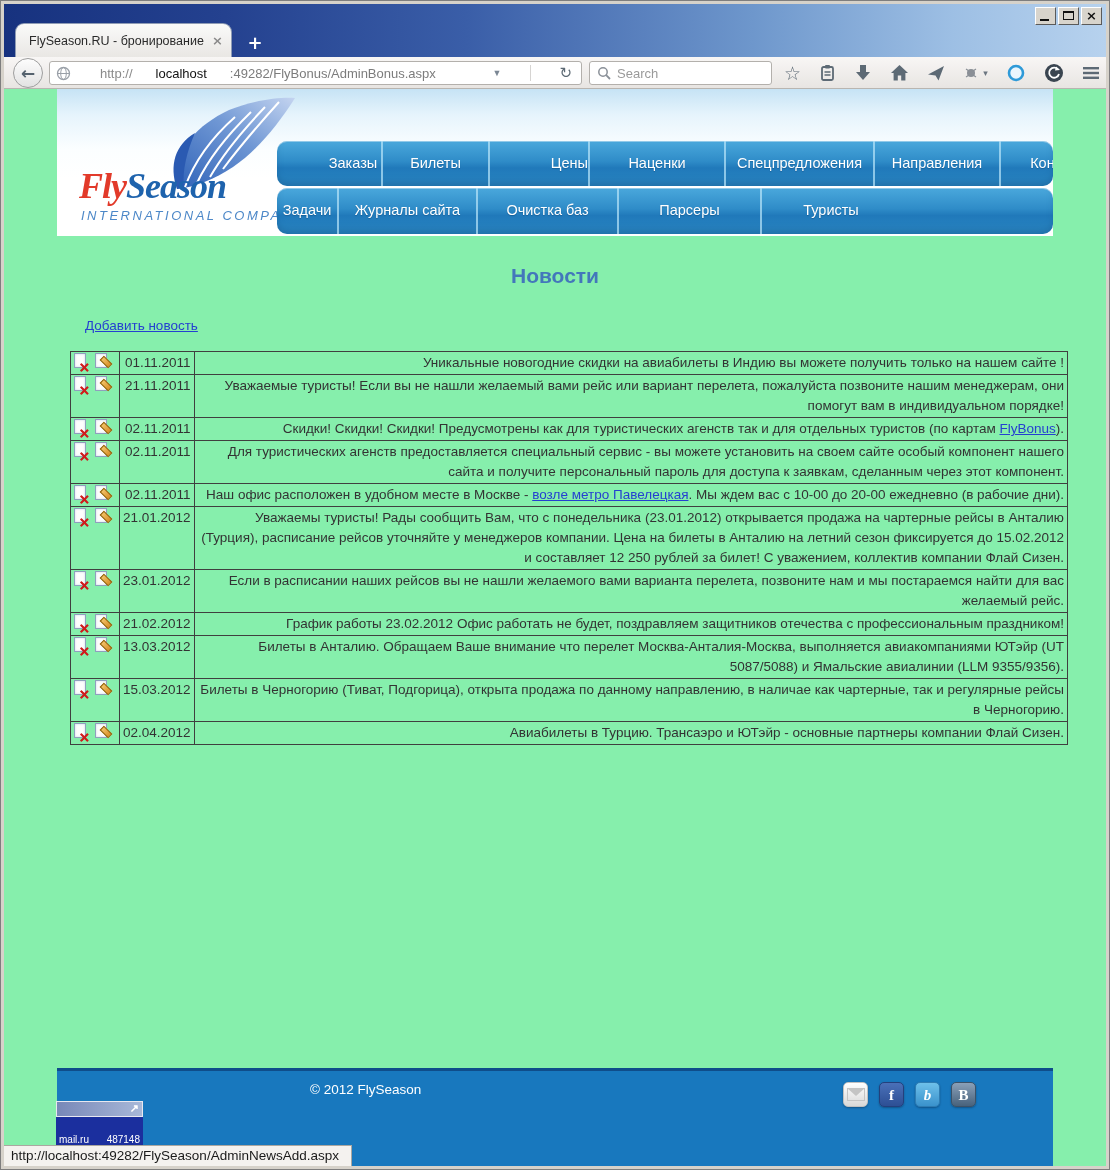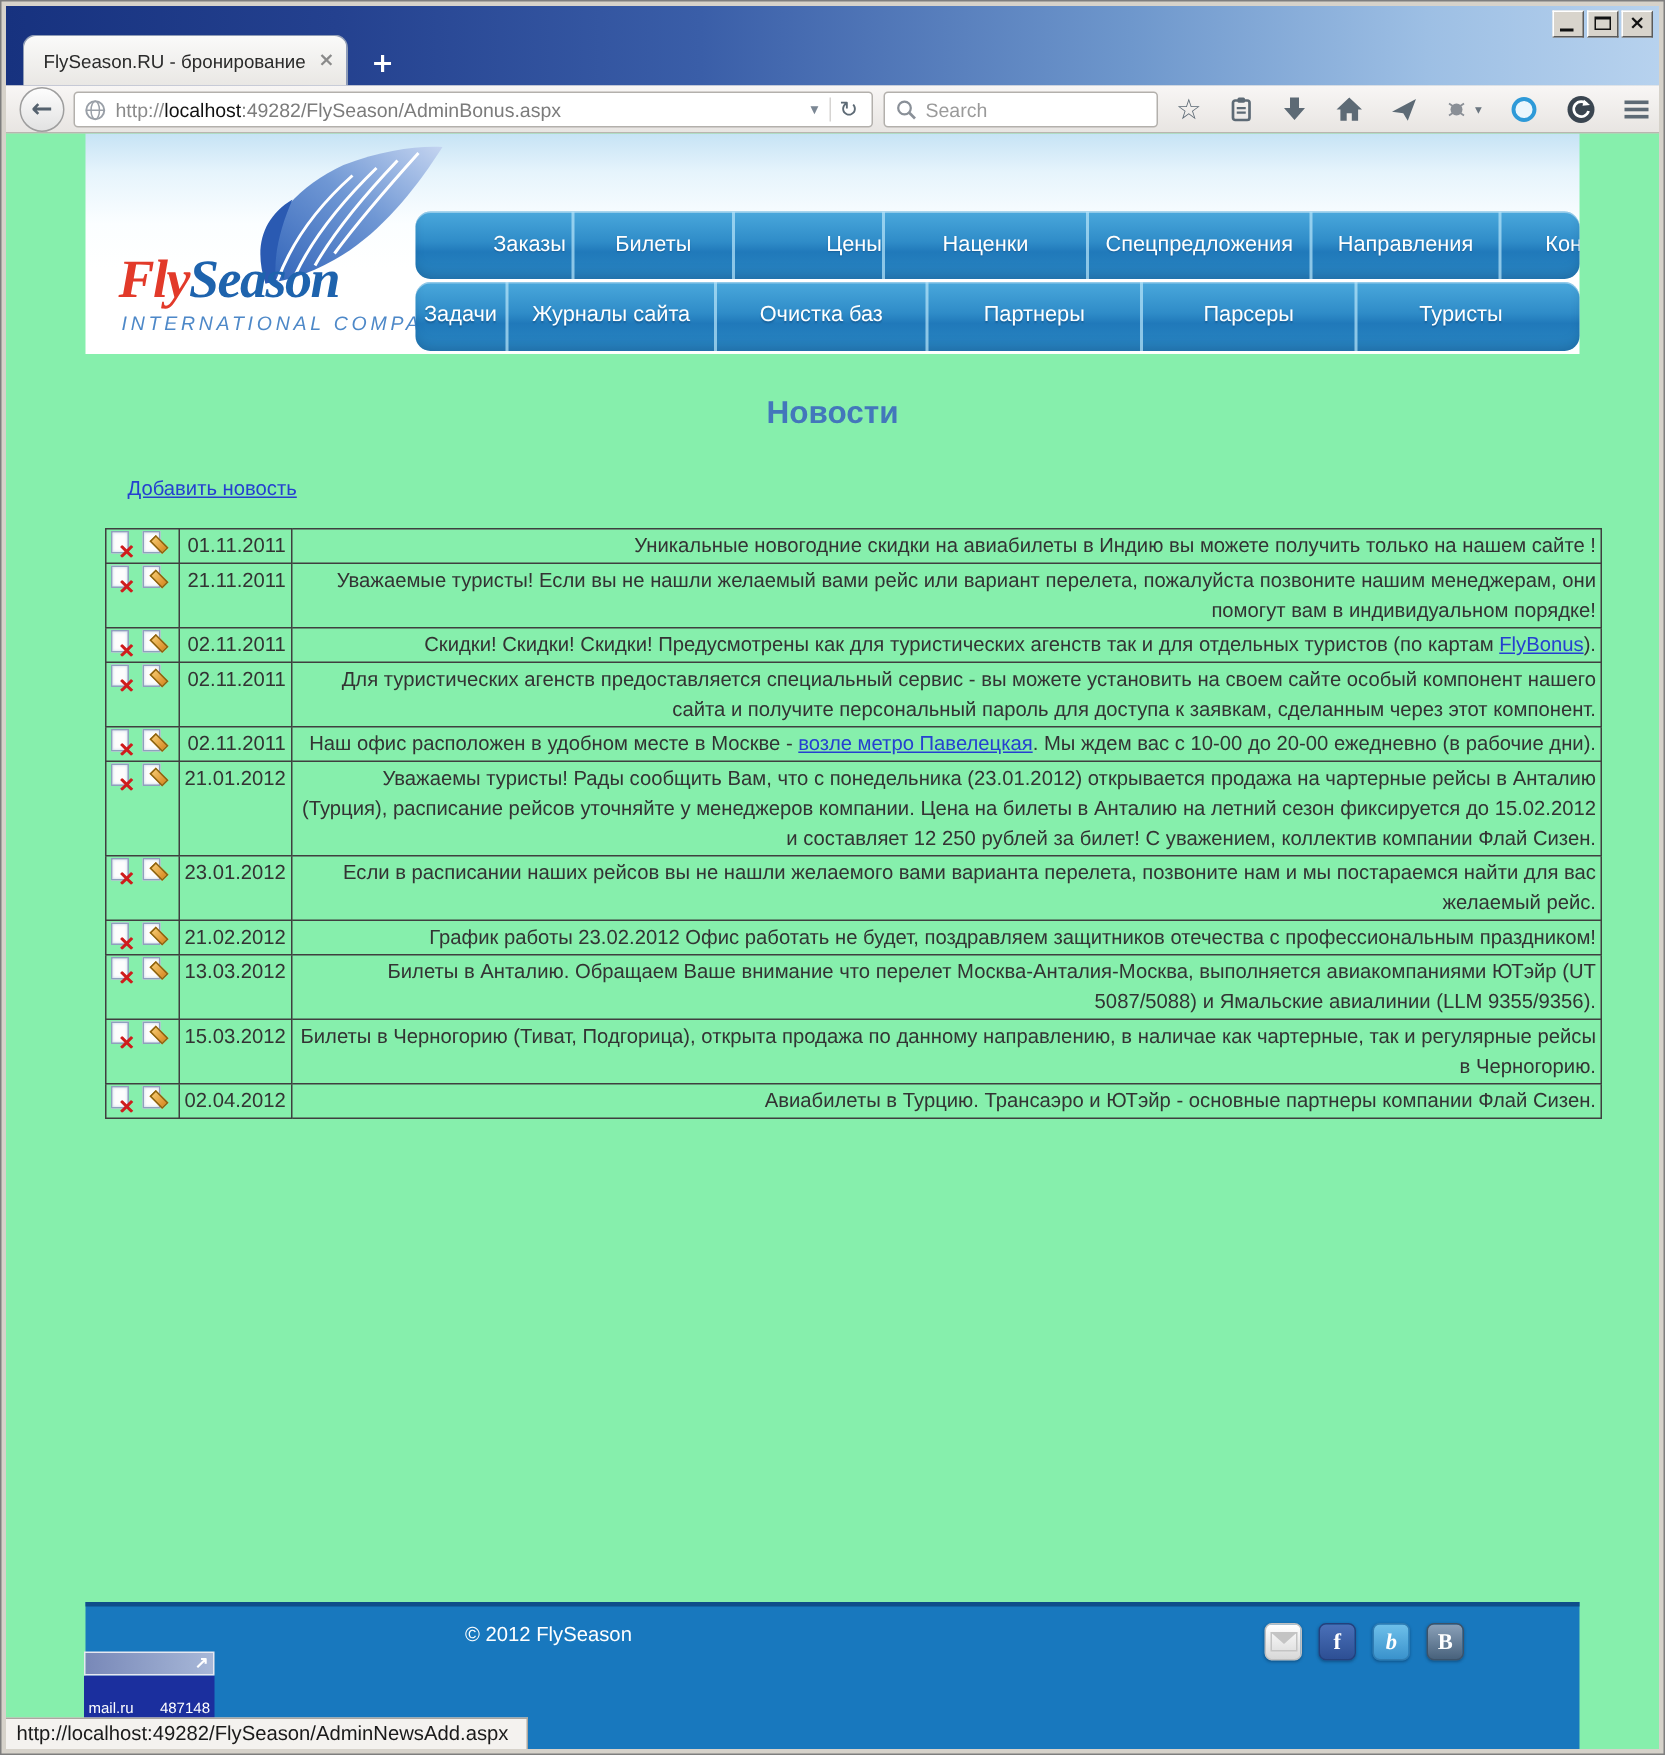--- a/index.html
+++ b/index.html
@@ -31,21 +31,21 @@
     color:#fff; font:bold 18px/24px "DejaVu Sans", sans-serif; text-align:center; cursor:pointer;
     border-radius:4px; }
 
   
   .toolbar { position:absolute; left:3px; top:56px; width:1102px; height:32px;
     background:linear-gradient(180deg,#f8f6f5,#e8e5e2); border-bottom:1px solid #b9b5b0; }
   .back-btn { position:absolute; left:9px; top:1px; width:30px; height:30px; border-radius:50%;
     background:linear-gradient(180deg,#fdfdfd,#e2e2e2); border:1px solid #9e9e9e;
     color:#55626e; font:bold 17px/28px "DejaVu Sans", sans-serif; text-align:center; cursor:pointer; }
   .urlbar { position:absolute; left:45px; top:4px; width:533px; height:24px; background:#fff;
-    border:1px solid #b3b0ac; border-radius:3px; display:flex; align-items:center; padding:0 4px 0 6px; font-size:13px; }
+    border:1px solid #b3b0ac; border-radius:3px; display:flex; align-items:center; padding:0 4px 0 6px; font-size:13px;gap:23px; }
   .u-globe { flex:none; margin-right:6px; }
   .u-proto { color:#8a8a8a; }
   .u-host  { color:#111; }
   .u-rest  { color:#7c7c7c; flex:1; white-space:nowrap; overflow:hidden; }
   .u-drop { color:#7b8794; font-size:9px; padding:0 6px; cursor:pointer; }
   .u-sep { width:1px; height:16px; background:#d6d4d2; }
   .u-reload { color:#5d6a75; font-size:15px; padding:0 5px; cursor:pointer; }
   .searchbar { position:absolute; left:585px; top:4px; width:183px; height:24px; background:#fff;
     border:1px solid #b3b0ac; border-radius:3px; display:flex; align-items:center; padding:0 7px; }
   .s-ph { color:#9a9a9a; font-size:13px; margin-left:6px; }
@@ -161,21 +161,21 @@
   <div class="toolbar">
     <div class="back-btn">←</div>
     <div class="urlbar">
       <svg class="u-globe" width="15" height="15" viewBox="0 0 15 15">
         <circle cx="7.5" cy="7.5" r="6" fill="none" stroke="#9aa0a8" stroke-width="1.3"></circle>
         <ellipse cx="7.5" cy="7.5" rx="2.8" ry="6" fill="none" stroke="#9aa0a8" stroke-width="1"></ellipse>
         <line x1="1.5" y1="7.5" x2="13.5" y2="7.5" stroke="#9aa0a8" stroke-width="1"></line>
       </svg>
       <span class="u-proto">http://</span>
         <span class="u-host">localhost</span>
-        <span class="u-rest">:49282/FlySeason/AdminBonus.aspx</span>
+        <span class="u-rest">:49282/FlyBonus/AdminBonus.aspx</span>
       <span class="u-drop">▼</span>
       <span class="u-sep"></span>
       <span class="u-reload">↻</span>
     </div>
     <div class="searchbar">
       <svg width="14" height="14" viewBox="0 0 14 14">
         <circle cx="6" cy="6" r="4.2" fill="none" stroke="#8a9098" stroke-width="1.5"></circle>
         <line x1="9.2" y1="9.2" x2="13" y2="13" stroke="#8a9098" stroke-width="1.8"></line>
       </svg>
       <span class="s-ph">Search</span>
@@ -267,21 +267,20 @@
               <div class="nav-btn" style="width: 100px; flex: 0 0 auto; text-align: right;">Цены</div>
               <div class="nav-btn" style="width: 136px; flex: 0 0 auto;">Наценки</div>
               <div class="nav-btn" style="width: 149px; flex: 0 0 auto;">Спецпредложения</div>
               <div class="nav-btn" style="width: 126px; flex: 0 0 auto;">Направления</div>
               <div class="nav-btn" style="width: 114px; flex: 0 0 auto;">Контент</div>
             </div>
           <div class="nav-row nav-row2">
               <div class="nav-btn" style="width: 60px; flex: 0 0 auto;">Задачи</div>
               <div class="nav-btn" style="width: 139px; flex: 0 0 auto;">Журналы сайта</div>
               <div class="nav-btn" style="width: 141px; flex: 0 0 auto;">Очистка баз</div>
-              <div class="nav-btn" style="width: 143px; flex: 0 0 auto;">Партнеры</div>
               <div class="nav-btn" style="width: 143px; flex: 0 0 auto;">Парсеры</div>
               <div class="nav-btn" style="width: 140px; flex: 0 0 auto;">Туристы</div>
             </div>
         </div>
       </div>
 
       <h1 class="page-title">Новости</h1>
       <a class="add-link">Добавить новость</a>
 
       <table class="news">

